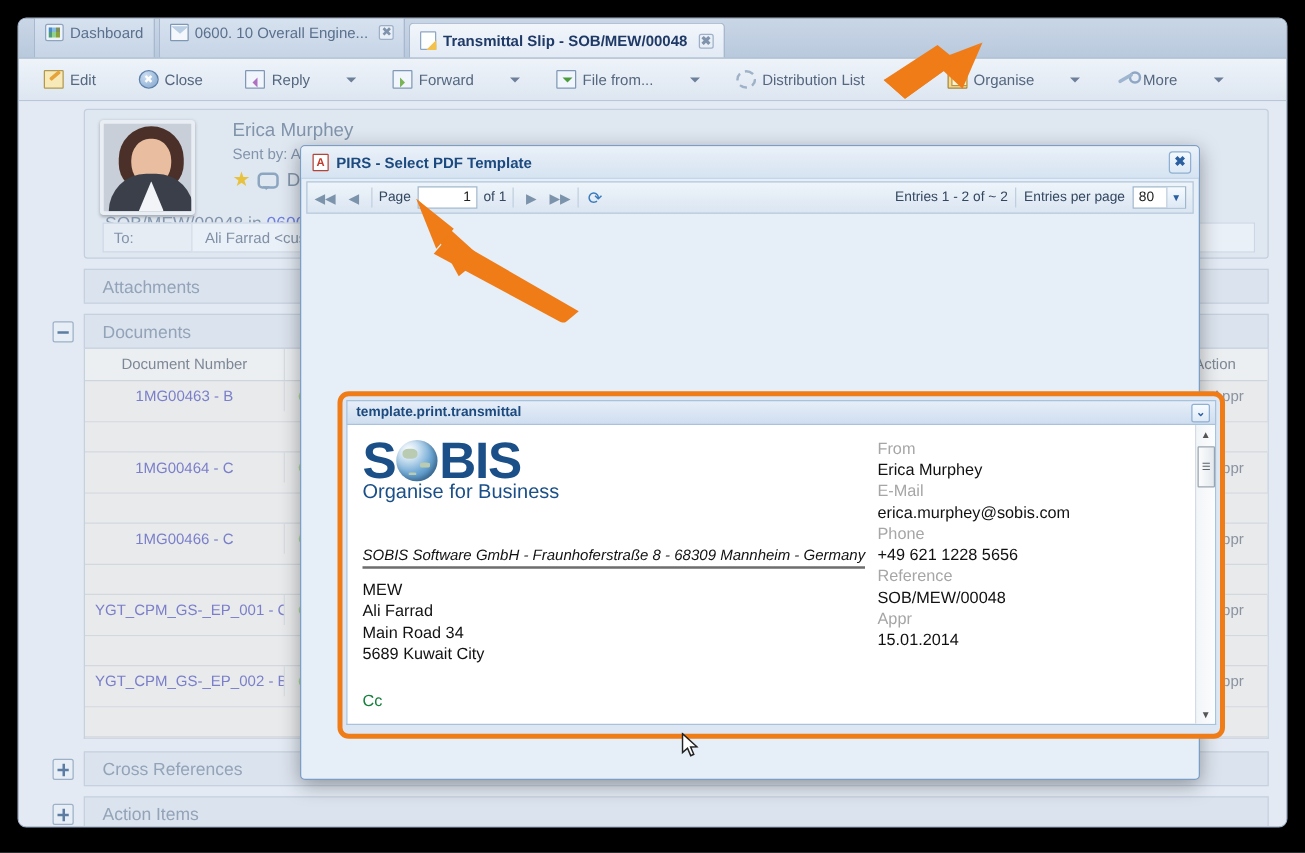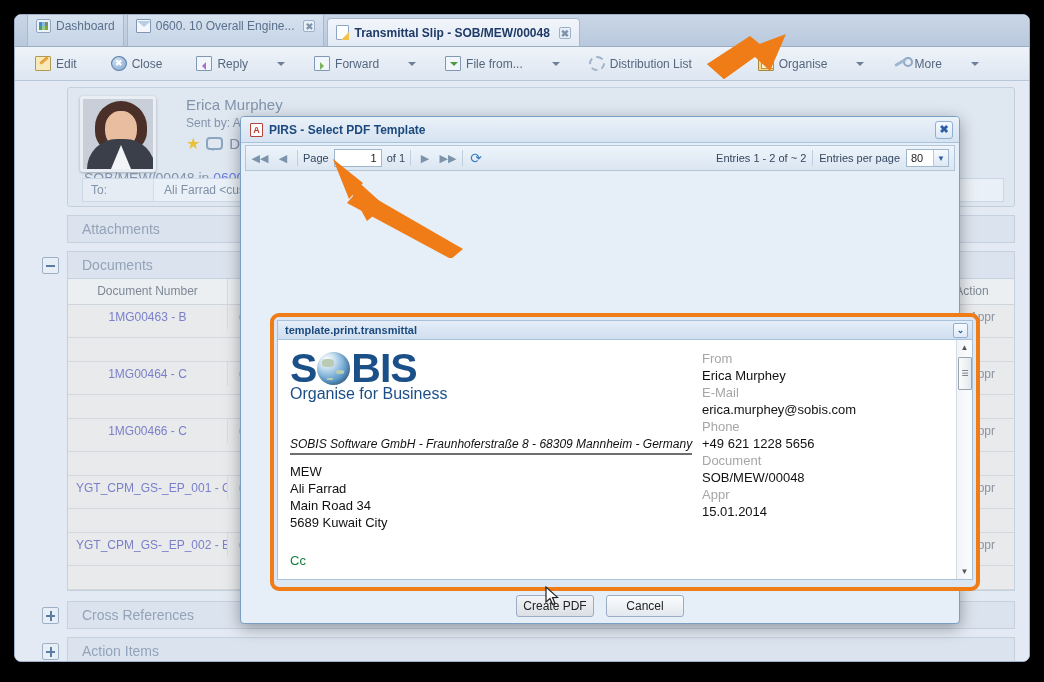--- a/index.html
+++ b/index.html
@@ -819,38 +819,34 @@
             </div>
             <div class="cc-label">Cc</div>
 
             <div class="meta">
               <div class="lbl">From</div>
               <div class="val">Erica Murphey</div>
               <div class="lbl">E-Mail</div>
               <div class="val">erica.murphey@sobis.com</div>
               <div class="lbl">Phone</div>
               <div class="val">+49 621 1228 5656</div>
-              <div class="lbl">Document</div>
+              <div class="lbl">Reference</div>
               <div class="val">SOB/MEW/00048</div>
               <div class="lbl">Appr</div>
               <div class="val">15.01.2014</div>
             </div>
           </div>
           <div class="pv-scroll">
             <div class="sc-btn">▲</div>
             <div class="sc-thumb">☰</div>
             <div class="sc-btn bot">▼</div>
           </div>
         </div>
       </div>
 
-      <div class="modal-foot">
-        <div class="btn hover">Create PDF</div>
-        <div class="btn">Cancel</div>
-      </div>
     </div>
 
   </div>
  </div>
 
  <svg class="cursor" viewBox="0 0 14 20">
    <path d="M1,1 L1,16 L5,12.5 L7.6,18.5 L10,17.4 L7.5,11.6 L12.5,11.4 Z" fill="#ffffff" stroke="#222" stroke-width="1.2"></path>
  </svg>
 
  <svg class="arrow" style="left:655px; top:28px; width:150px; height:60px;" viewBox="0 0 150 60">

